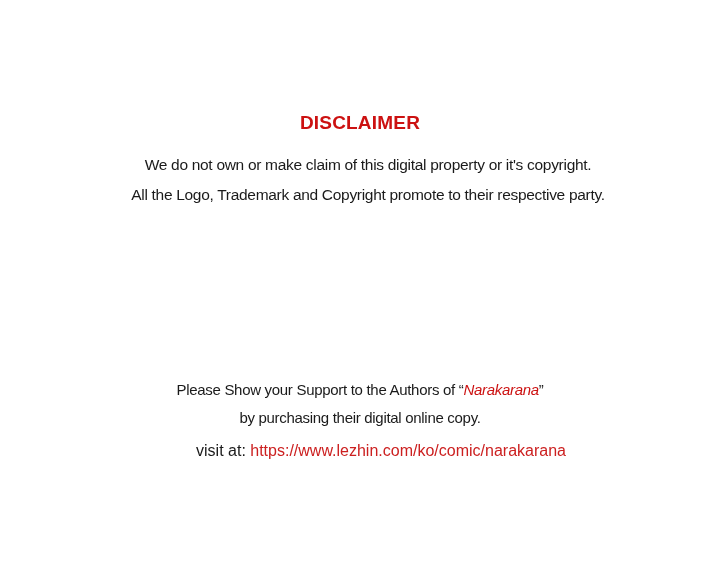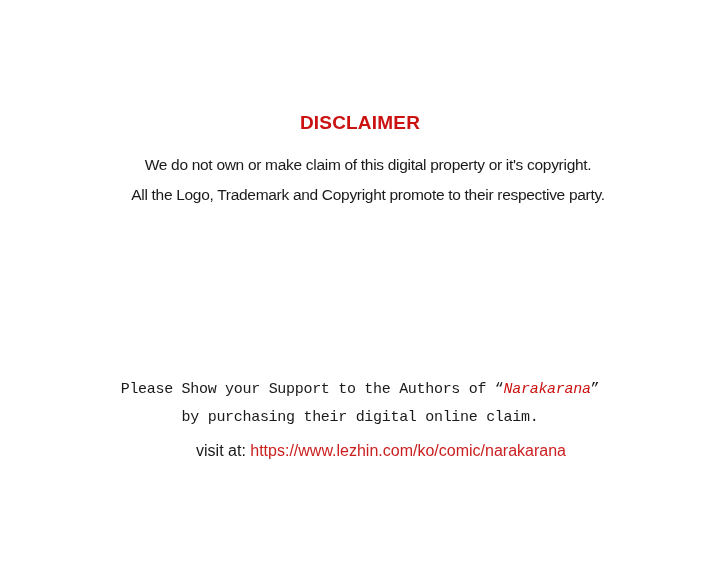--- a/index.html
+++ b/index.html
@@ -47,21 +47,20 @@
   .support {
     position: absolute;
     top: 376px;
     left: 0;
     width: 100%;
     text-align: center;
     font-size: 15px;
     line-height: 28px;
     letter-spacing: -0.3px;
     color: var(--text-black);
-    font-family: Liberation Mono, monospace;
   }
   .support .comic-name {
     color: var(--title-red);
     font-style: italic;
   }
   .visit {
     position: absolute;
     top: 441px;
     left: 0;
     width: 100%;
@@ -86,18 +85,18 @@
 
   <h1 class="title">DISCLAIMER</h1>
 
   <div class="para">
     <p>We do not own or make claim of this digital property or it's copyright.</p>
     <p>All the Logo, Trademark and Copyright promote to their respective party.</p>
   </div>
 
   <div class="support">
     <p><span>Please Show your Support to the Authors of “</span><em class="comic-name">Narakarana</em><span>”</span></p>
-    <p>by purchasing their digital online claim.</p>
+    <p>by purchasing their digital online copy.</p>
   </div>
 
   <p class="visit"><span>visit at: </span><a class="url">https://www.lezhin.com/ko/comic/narakarana</a></p>
 
 </div>
 
 </body></html>

